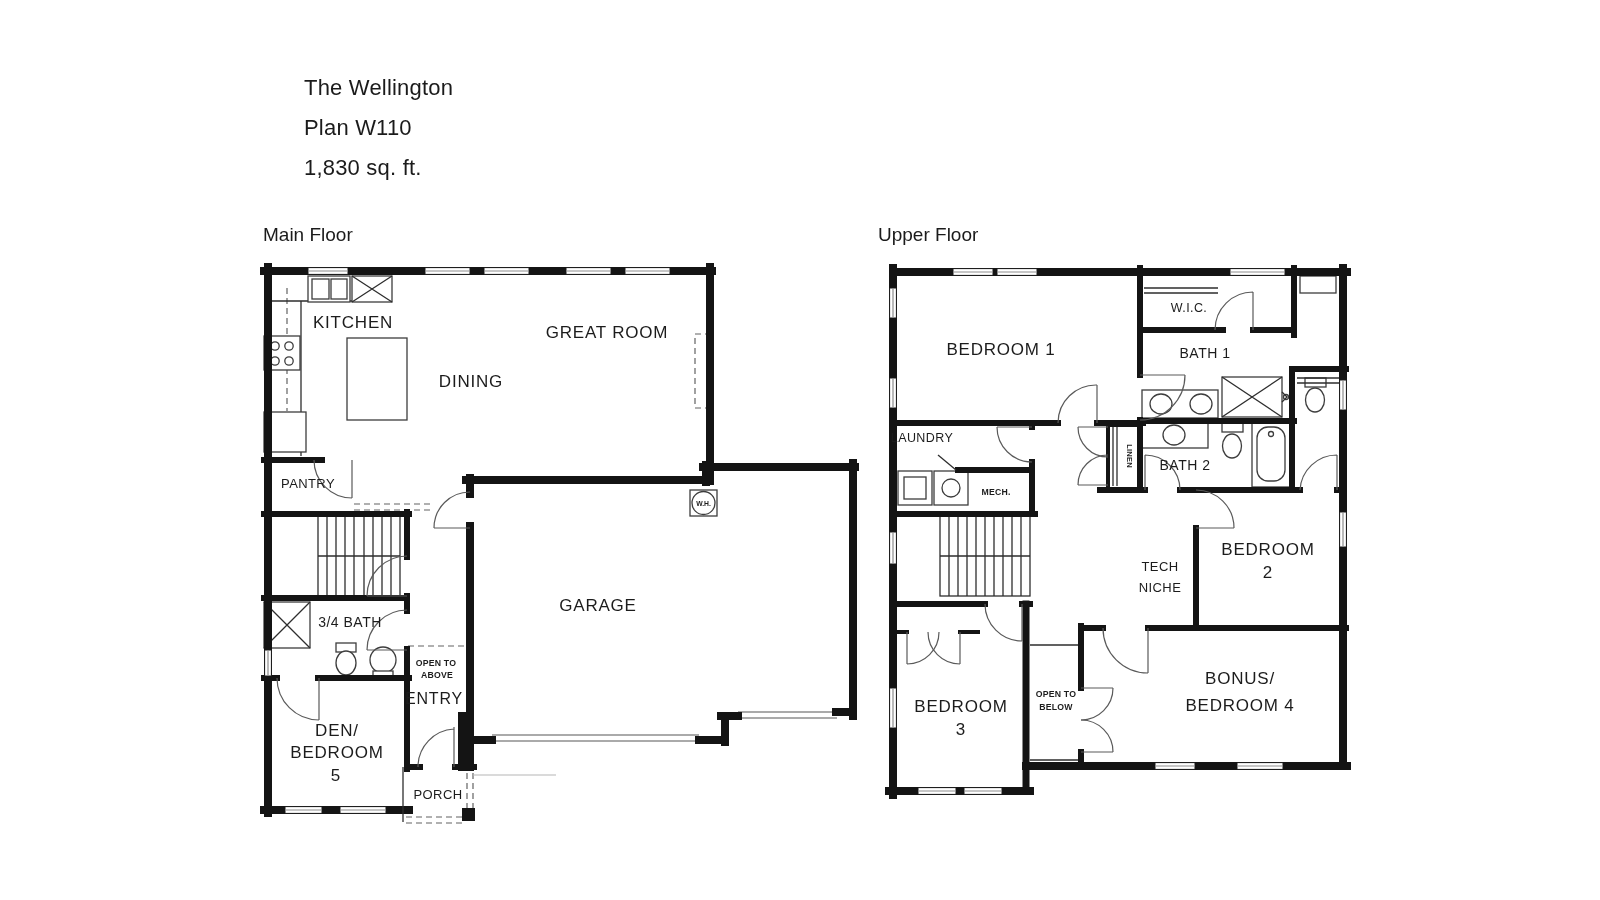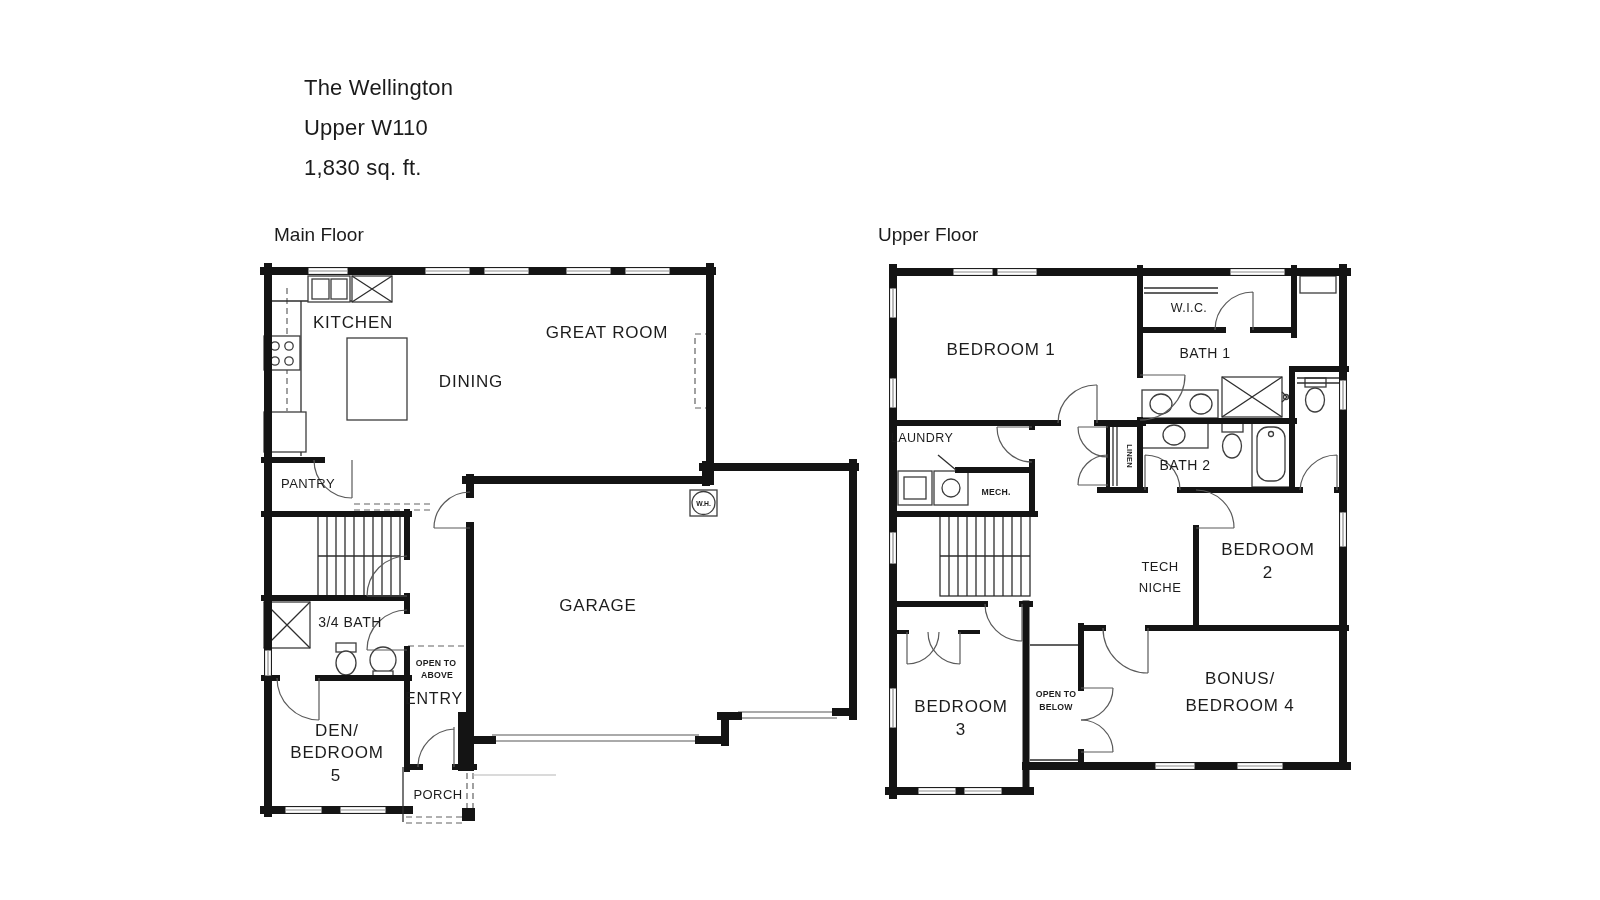--- a/index.html
+++ b/index.html
@@ -1,21 +1,21 @@
 <!DOCTYPE html>
 <html><head>
 <meta charset="utf-8">
 <style>
   html,body{margin:0;padding:0;background:#fff;}
   .page{position:relative;width:1600px;height:900px;background:#ffffff;overflow:hidden;
         font-family:"Liberation Sans", sans-serif;color:#1b1b1b;}
   .title-block{position:absolute;left:259px;top:68px;font-size:22px;line-height:40px;
         font-weight:500;letter-spacing:.2px;color:#1b1b1b;margin-left:45px;}
   .floor-label{position:absolute;top:224px;font-size:19px;font-weight:500;color:#1b1b1b;}
-  .floor-label.main{left:274px;} .floor-label.upper{left:878px;}
+  .floor-label.main{left:263px;} .floor-label.upper{left:878px;}
   svg{position:absolute;left:0;top:0;}
   .w8{stroke:#141414;stroke-width:8;fill:none;stroke-linecap:square;}
   .w7{stroke:#141414;stroke-width:7;fill:none;stroke-linecap:square;}
   .w6{stroke:#141414;stroke-width:6;fill:none;stroke-linecap:square;}
   .w4{stroke:#141414;stroke-width:4;fill:none;stroke-linecap:square;}
   .thin{stroke:#2e2e2e;stroke-width:1.3;fill:none;}
   .lite{stroke:#b5b5b5;stroke-width:1.2;fill:none;}
   .fix{stroke:#3d3d3d;stroke-width:1.3;fill:#ffffff;}
   .door{stroke:#5a5a5a;stroke-width:1.2;fill:none;}
   .dash{stroke:#636363;stroke-width:1.2;fill:none;stroke-dasharray:6 4;}
@@ -32,21 +32,21 @@
   .lblxs{font-size:7.5px;font-weight:700;letter-spacing:.2px;text-anchor:middle;}
   .lblwh{font-size:6.8px;font-weight:700;text-anchor:middle;}
 </style>
 </head>
 <body>
 
 <div class="page">
 
   <div class="title-block">
     <div>The Wellington</div>
-    <div>Upper W110</div>
+    <div>Plan W110</div>
     <div>1,830 sq. ft.</div>
   </div>
 
   <div class="floor-label main">Main Floor</div>
   <div class="floor-label upper">Upper Floor</div>
 
   <svg width="1600" height="900" viewBox="0 0 1600 900">
 
     <g>
 

